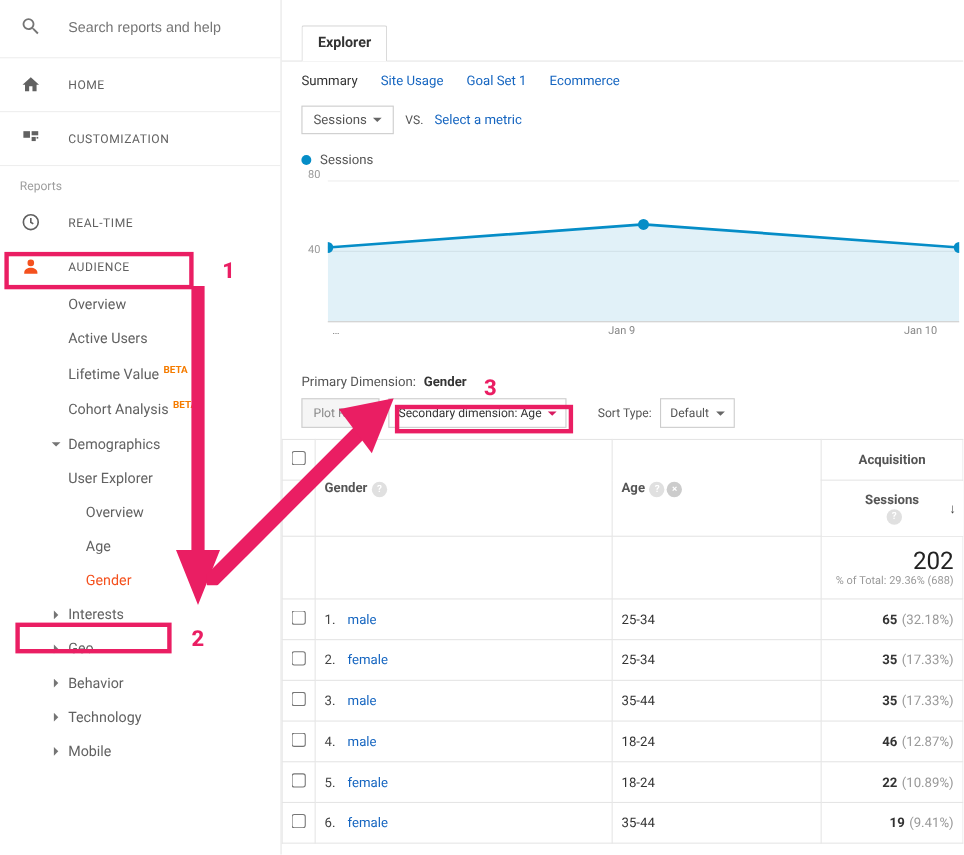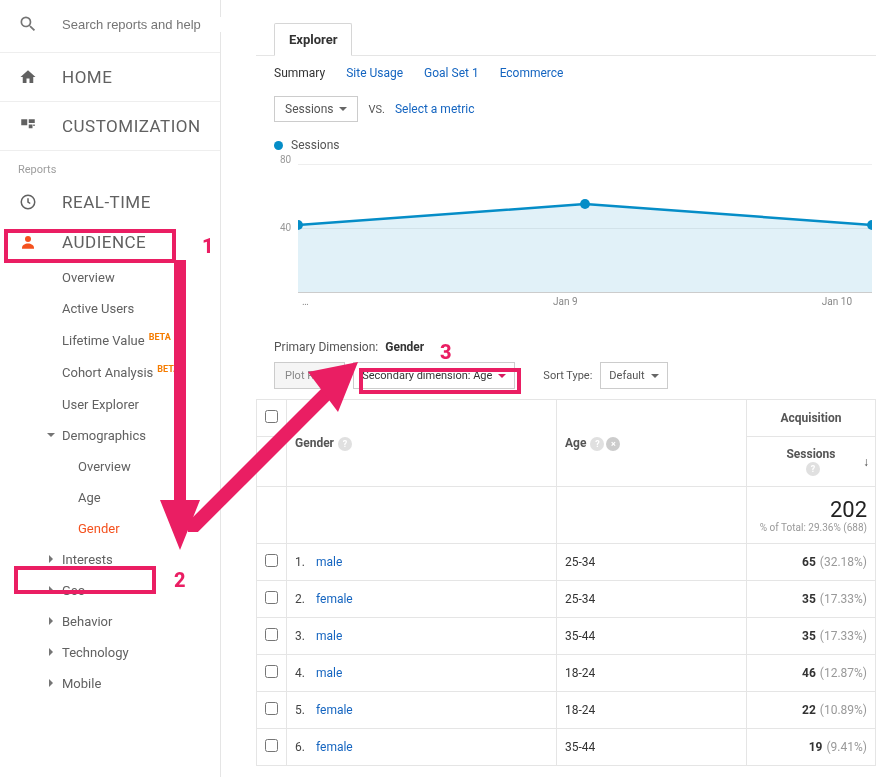--- a/index.html
+++ b/index.html
@@ -1,24 +1,24 @@
 <!DOCTYPE html>
 <html><head>
 <meta charset="utf-8">
 <style>
   * { box-sizing: border-box; margin: 0; padding: 0; }
   body { font-family: Roboto, Arial, sans-serif; font-size: 13px; color: #333; background: #fff; width: 876px; height: 777px; overflow: hidden; position: relative; }
-  .sidebar { position: absolute; left: 0; top: 0; width: 221px; height: 100%; background: #fff; border-right: 1px solid #e5e5e5; }
+  .sidebar { position: absolute; left: 0; top: 0; width: 256px; height: 100%; background: #fff; border-right: 1px solid #e5e5e5; }
   .search-row { display: flex; align-items: center; padding: 14px 16px 14px 18px; color: #757575; }
   .search-row svg { flex: 0 0 20px; margin-right: 24px; fill: #757575; }
   .search-row input { border: none; outline: none; font-size: 13px; color: #757575; flex: 1; }
   .nav-sep { height: 1px; background: #eee; margin: 4px 0; }
   .nav-row { display: flex; align-items: center; padding: 10px 16px 10px 18px; color: #616161; cursor: pointer; font-size: 13px; }
   .nav-row .icon { width: 20px; height: 20px; margin-right: 24px; display: flex; align-items: center; justify-content: center; }
-  .nav-row .label { letter-spacing: 0.5px; font-size: 17px; color: #616161; }
+  .nav-row .label { letter-spacing: 0.5px; font-size: 11px; color: #616161; }
   .nav-header { padding: 8px 16px 6px 18px; font-size: 11px; color: #9e9e9e; }
   .sub-list { }
   .sub-item { padding: 8px 16px 8px 62px; font-size: 13px; color: #616161; cursor: pointer; position: relative; }
   .sub-item .badge { font-size: 9px; font-weight: 700; margin-left: 4px; vertical-align: super; }
   .badge.beta { color: #f57c00; }
   .badge.new { color: #d32f2f; }
   .sub-item.active { color: #f4511e; }
   .sub-item.with-caret { padding-left: 44px; display: flex; align-items: center; }
   .sub-item.with-caret .caret { width: 14px; margin-right: 4px; display: inline-flex; align-items: center; justify-content: center; }
   .caret svg { fill: #757575; }
@@ -130,30 +130,30 @@
 
   <div class="sub-list">
     <div class="sub-item">Overview</div>
     <div class="sub-item">Active Users</div>
     <div class="sub-item">
       <span>Lifetime Value</span><span class="badge beta">BETA</span>
     </div>
     <div class="sub-item">
       <span>Cohort Analysis</span><span class="badge beta">BETA</span>
     </div>
+    <div class="sub-item with-caret">
+      <span class="caret">
+          <svg width="10" height="10" viewBox="0 0 10 10">
+            <path d="M1 3l4 4 4-4z"></path>
+          </svg>
+        </span>
+      <span>Demographics</span>
+    </div>
+
     <div class="sub-item">User Explorer</div>
-
-    <div class="sub-item with-caret">
-      <span class="caret">
-          <svg width="10" height="10" viewBox="0 0 10 10">
-            <path d="M1 3l4 4 4-4z"></path>
-          </svg>
-        </span>
-      <span>Demographics</span>
-    </div>
     <div class="sub-item" style="padding-left:78px">Overview</div>
     <div class="sub-item" style="padding-left:78px">Age</div>
     <div class="sub-item active" style="padding-left:78px">Gender</div>
 
     <div class="sub-item with-caret">
       <span class="caret">
           <svg width="10" height="10" viewBox="0 0 10 10">
             <path d="M3 1l4 4-4 4z"></path>
           </svg>
         </span>

